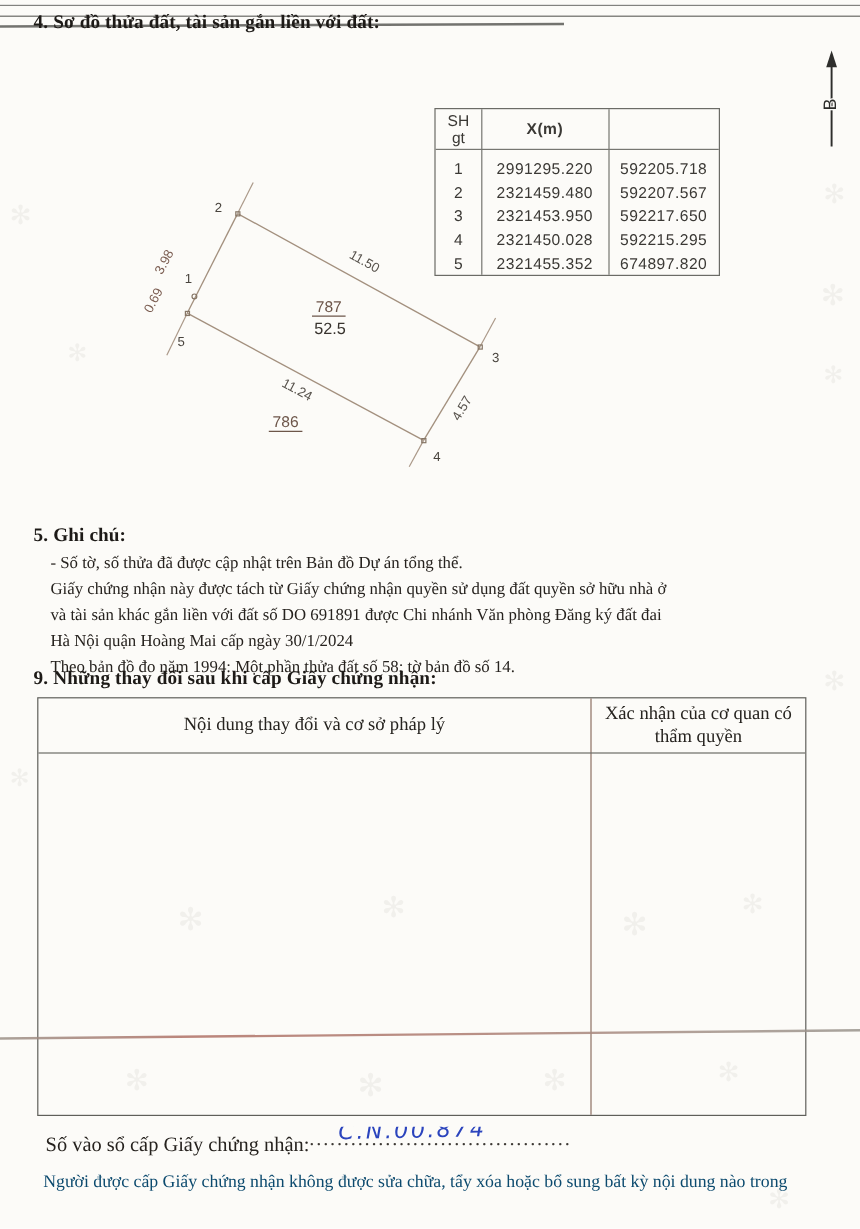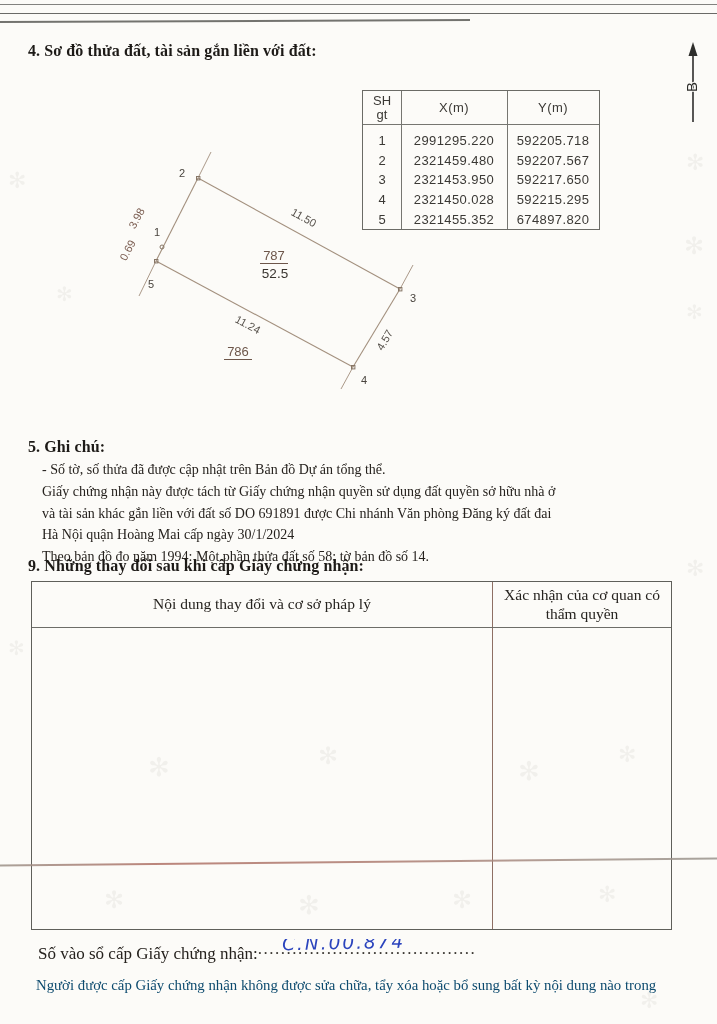--- a/index.html
+++ b/index.html
@@ -9,39 +9,39 @@
     font-family:"Liberation Serif", serif;
     color:#23201d;
   }
   
   .topline{position:absolute; left:0; background:#5a5a57;}
   .topline.l1{top:4px; width:717px; height:1.4px; opacity:.75;}
   .topline.l2{top:12.5px; width:717px; height:1.7px; opacity:.9;}
   .topline.l3{top:19.5px; width:470px; height:1.6px; transform:rotate(-0.25deg); opacity:.85;}
   
   .h-sec{position:absolute; font-weight:bold; font-size:16px; color:#1d1a17; letter-spacing:.1px;}
-  .h4{left:28px; top:10px; width:420px;margin-top:32px;}
+  .h4{left:28px; top:10px; width:420px;}
   .h5{left:28px; top:438px;}
   .h6{left:28px; top:557px;}
   
   .north{position:absolute; left:682px; top:40px;}
   .north text{font-family:"Liberation Sans", sans-serif; font-size:15px; fill:#2b2b29;
     paint-order:stroke; stroke:#fcfbf8; stroke-width:2px;}
   
   .coords{position:absolute; left:362px; top:90px; width:238px; height:140px;
     border:1.3px solid #6b6b66; box-sizing:border-box;
     font-family:"Liberation Sans", sans-serif; font-size:13px; color:#3b3935;}
   .coords .hdr{display:flex; height:33px; border-bottom:1.2px solid #767671;}
   .coords .body-rows{padding-top:6px;}
   .coords .row{display:flex; height:19.6px; align-items:center;}
   .coords .c1{width:38px; text-align:center;}
   .coords .c2{width:106px; text-align:center; letter-spacing:.4px;}
   .coords .c3{flex:1; text-align:center; letter-spacing:.4px;}
   .coords .hdr .c1{display:flex; align-items:center; justify-content:center; line-height:14px; white-space:pre-line;}
-  .coords .hdr .c2,.coords .hdr .c3{display:flex; align-items:center; justify-content:center;}
+  .coords .hdr .c2,.coords .hdr .c3{display:flex; align-items:center; justify-content:center;font-weight:bold;}
   .coords .vline{position:absolute; top:0; bottom:0; width:1.2px; background:#767671;}
   .coords .v1{left:38px;} .coords .v2{left:144px;}
   
   .diagram{position:absolute; left:100px; top:140px;}
   .diagram text{font-family:"Liberation Sans", sans-serif;}
   .dg-line{stroke:#a3907e; stroke-width:1.1; fill:none;}
   .dg-ext{stroke:#ab9989; stroke-width:1; fill:none;}
   .dg-vtx{font-size:11px; fill:#49443e;}
   .dg-len{font-size:11px; fill:#57524c;}
   .dg-len-r{font-size:11px; fill:#7a5c50;}
@@ -109,21 +109,20 @@
     <text transform="translate(11,47) rotate(-90)" text-anchor="middle" dominant-baseline="middle">B</text>
   </svg>
 
   <div class="coords">
     <div class="vline v1"></div>
     <div class="vline v2"></div>
     <div class="hdr">
       <div class="c1">SH
 gt</div>
       <div class="c2">X(m)</div>
-      <div class="c3">Y(m)</div>
     </div>
     <div class="body-rows">
       <div class="row">
         <div class="c1">1</div>
         <div class="c2">2991295.220</div>
         <div class="c3">592205.718</div>
       </div>
       <div class="row">
         <div class="c1">2</div>
         <div class="c2">2321459.480</div>

